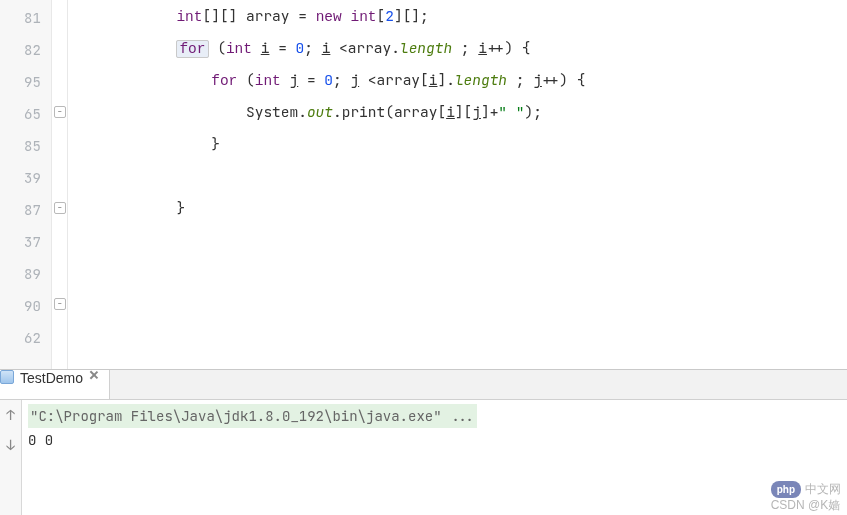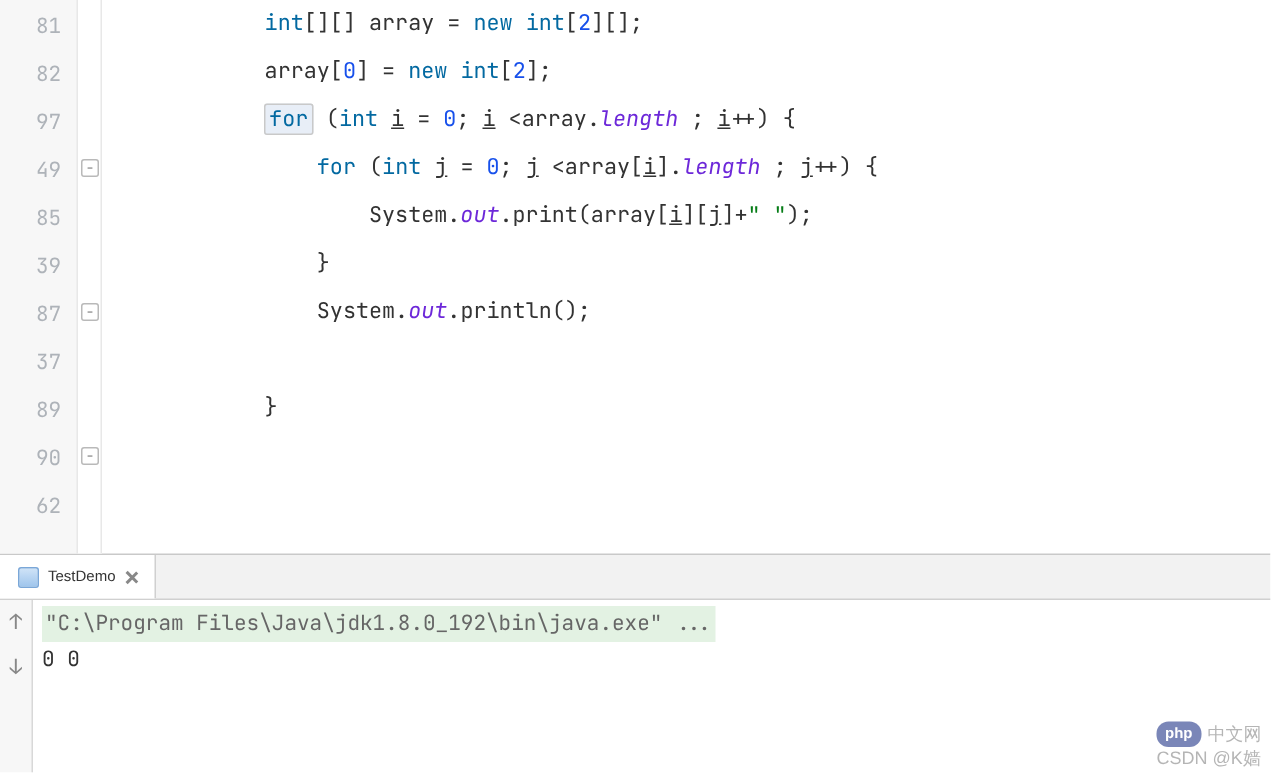--- a/index.html
+++ b/index.html
@@ -58,48 +58,48 @@
     flex: 1;
     position: relative;
   }
   .row {
     height: 32px;
     line-height: 32px;
     white-space: pre;
     padding-left: 4px;
   }
   .row.hl { background: #fffbe6; }
-  .kw   { color: #0369a1; }
+  .kw   { color: #701a75; font-family: Liberation Mono, monospace; }
   .num  { color: #1750eb; }
-  .field{ color: #6d28d9; font-style: italic; margin-top: 20px; }
+  .field{ color: #4d7c0f; font-style: italic; margin-top: 20px; }
   .str  { color: #067d17; }
   .underline { text-decoration: underline; }
   .box-for {
     border: 1px solid #c9c9c9;
     background: #e8eef7;
     padding: 0 2px;
     border-radius: 2px;
   }
 
   .tool-panel {
     height: 30px;
     display: flex;
     align-items: center;
     border-bottom: 1px solid #d0d0d0;
     background: #f2f2f2;
   }
   .tab {
     display: flex;
-    align-items: center;
+    align-items: flex-start;
     height: 100%;
-    padding: 0 10px 0 12px;
+    padding: 0 10px 0 0;
     background: #fff;
     border-right: 1px solid #d0d0d0;
     font-family: Arial,sans-serif;
-    font-size: 10px;
+    font-size: 14px;
     color: #333;
     gap: 6px;
   }
   .tab-icon {
     width: 14px; height: 14px;
     border: 1px solid #7aa7d8;
     border-radius: 2px;
     background: linear-gradient(#cfe3f7,#9fc5ec);
   }
   .tab-close {
@@ -145,61 +145,59 @@
   }
   .out-line { line-height: 24px; white-space: pre; }
 
   .watermark {
     position: absolute;
     right: 6px;
     bottom: 2px;
     font-family: Arial,sans-serif;
     color: rgba(120,120,120,.55);
     font-size: 12px;
-    text-align: center;
+    text-align: left;
     line-height: 15px;
   }
   .watermark .brand{
     display:flex;align-items:center;gap:4px;justify-content:flex-end;
   }
   .php-badge{
     background:#7a86b8;color:#fff;font-weight:bold;
     font-size:10px;border-radius:8px;padding:1px 6px;
   }
 </style>
 </head>
 <body>
 
 <div class="editor">
   <div class="gutter" id="gutter">
       <div class="ln">81</div>
       <div class="ln">82</div>
-      <div class="ln">97</div>
-      <div class="ln">49</div>
+      <div class="ln">95</div>
+      <div class="ln">65</div>
       <div class="ln">85</div>
       <div class="ln">39</div>
       <div class="ln">87</div>
       <div class="ln">37</div>
       <div class="ln">89</div>
       <div class="ln">90</div>
       <div class="ln">62</div>
     </div>
   <div class="fold-area" id="fold-area">
       <div class="fold-mark" style="top: 106px;">−</div>
       <div class="fold-mark" style="top: 202px;">−</div>
       <div class="fold-mark" style="top: 298px;">−</div>
     </div>
   <div class="code-area" id="code-area">
       <div class="row">            <span class="kw">int</span>[][] array = <span class="kw">new</span> <span class="kw">int</span>[<span class="num">2</span>][];</div>
-      <div class="row">            array[<span class="num">0</span>] = <span class="kw">new</span> <span class="kw">int</span>[<span class="num">2</span>];</div>
       <div class="row">            <span class="kw box-for">for</span> (<span class="kw">int</span> <span class="underline">i</span> = <span class="num">0</span>; <span class="underline">i</span> &lt;array.<span class="field">length</span> ; <span class="underline">i</span>++) {</div>
       <div class="row">                <span class="kw">for</span> (<span class="kw">int</span> <span class="underline">j</span> = <span class="num">0</span>; <span class="underline">j</span> &lt;array[<span class="underline">i</span>].<span class="field">length</span> ; <span class="underline">j</span>++) {</div>
       <div class="row">                    System.<span class="field">out</span>.print(array[<span class="underline">i</span>][<span class="underline">j</span>]+<span class="str">" "</span>);</div>
       <div class="row">                }</div>
-      <div class="row">                System.<span class="field">out</span>.println();</div>
       <div class="row"></div>
       <div class="row">            }</div>
       <div class="row"></div>
     </div>
 </div>
 
 <div class="tool-panel">
   <div class="tab">
     <span class="tab-icon"></span>
     <span>TestDemo</span>

